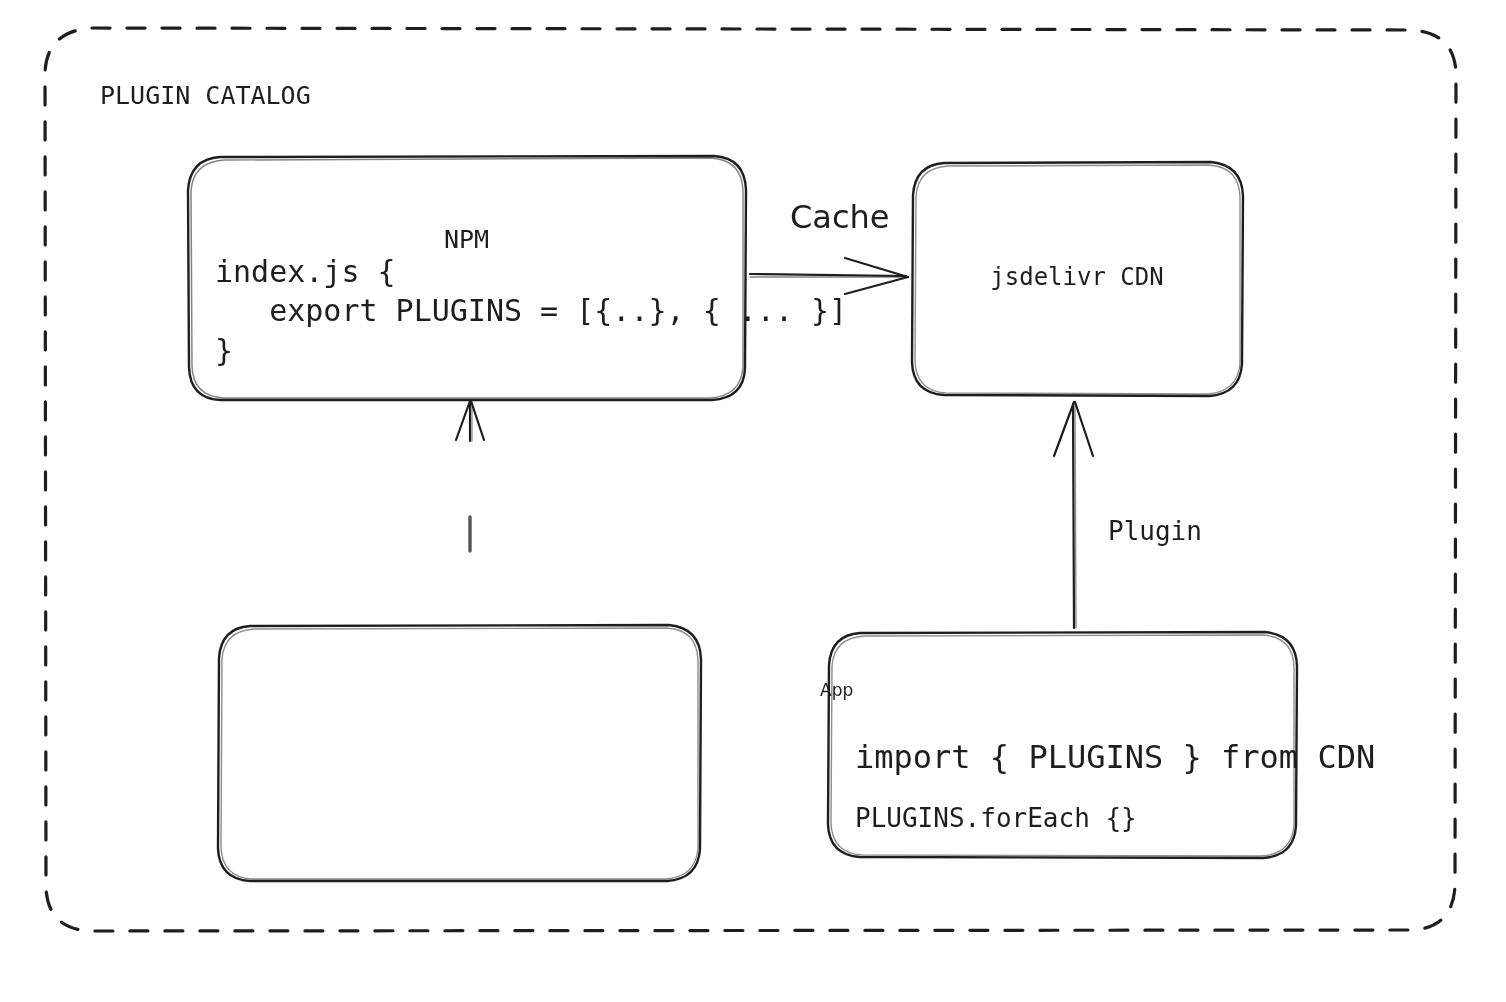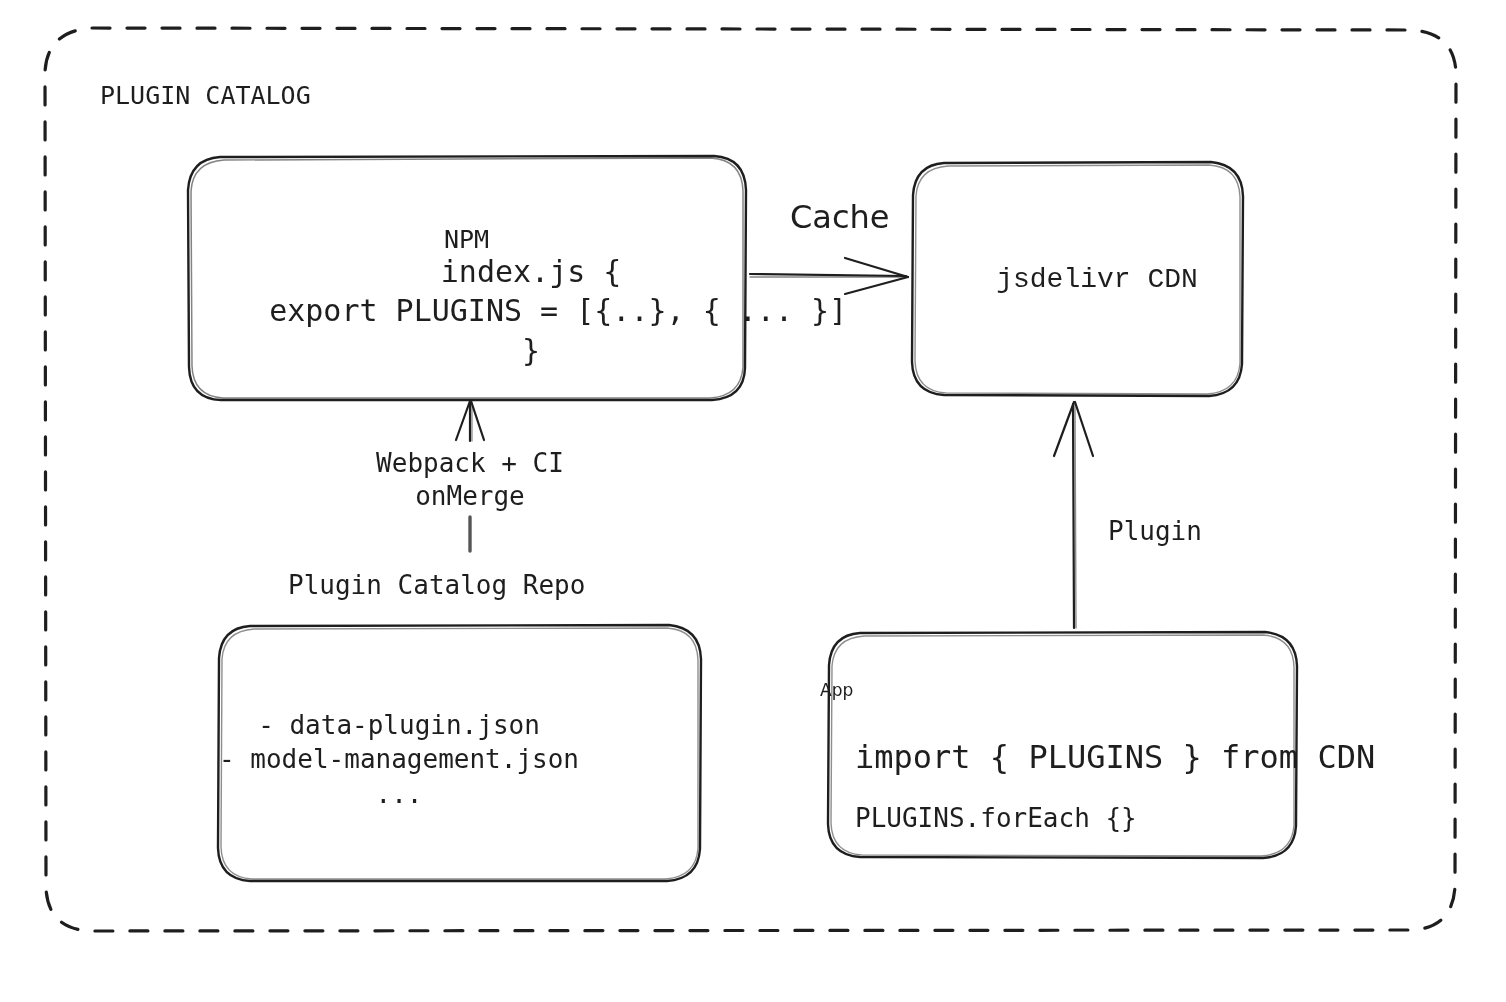--- a/index.html
+++ b/index.html
@@ -23,30 +23,30 @@
     height: 1002px;
     pointer-events: none;
   }
   .txt {
     position: absolute;
     color: #1e1e1e;
     white-space: pre;
     line-height: 1.32;
     letter-spacing: 0px;
   }
-  .mono { font-family: "DejaVu Sans Mono", monospace; text-align: center; }
+  .mono { font-family: "DejaVu Sans Mono", monospace; }
   .sans { font-family: "DejaVu Sans", sans-serif; }
 
   
   #group-title      { left: 100px;  top: 79px;  font-size: 25px; }
 
   #npm-title        { left: 188px;  top: 195px; font-size: 25px; width: 557px; text-align: center; margin-top: 28px; }
   #npm-code         { left: 215px;  top: 252px; font-size: 30px; line-height: 1.31; }
 
-  #cdn-title        { left: 932px;  top: 262px; font-size: 28px; width: 330px; text-align: center; font-family: Liberation Mono, monospace; }
+  #cdn-title        { left: 912px;  top: 262px; font-size: 24px; width: 330px; text-align: center; }
 
   #cache-label      { left: 790px;  top: 196px; font-size: 32px; }
   #import-label     { left: 1108px; top: 514px; font-size: 26px; }
 
   #pipeline-label   { left: 345px;  top: 447px; font-size: 26px; width: 250px; text-align: center; line-height: 1.25; }
   #repo-title       { left: 288px;  top: 568px; font-size: 26px; }
 
   #repo-list        { left: 219px;  top: 708px; font-size: 26px; line-height: 1.32; }
 
   #app-title        { left: 820px;  top: 679px; font-size: 17px; }
@@ -125,25 +125,19 @@
   <div class="txt mono" id="npm-code">index.js {
    export PLUGINS = [{..}, { ... }]
 }</div>
 
   <div class="txt mono" id="cdn-title">jsdelivr CDN</div>
 
   <div class="txt sans" id="cache-label">Cache</div>
 
   <div class="txt mono" id="import-label">Plugin</div>
 
-  <div class="txt mono" id="pipeline-label">Webpack + CI
-onMerge</div>
 
-  <div class="txt mono" id="repo-title">Plugin Catalog Repo</div>
-  <div class="txt mono" id="repo-list">- data-plugin.json
-- model-management.json
-...</div>
 
   <div class="txt sans" id="app-title">App</div>
   <div class="txt mono" id="app-code1">import { PLUGINS } from CDN</div>
   <div class="txt mono" id="app-code2">PLUGINS.forEach {}</div>
 
 </div>
 
 </body></html>

